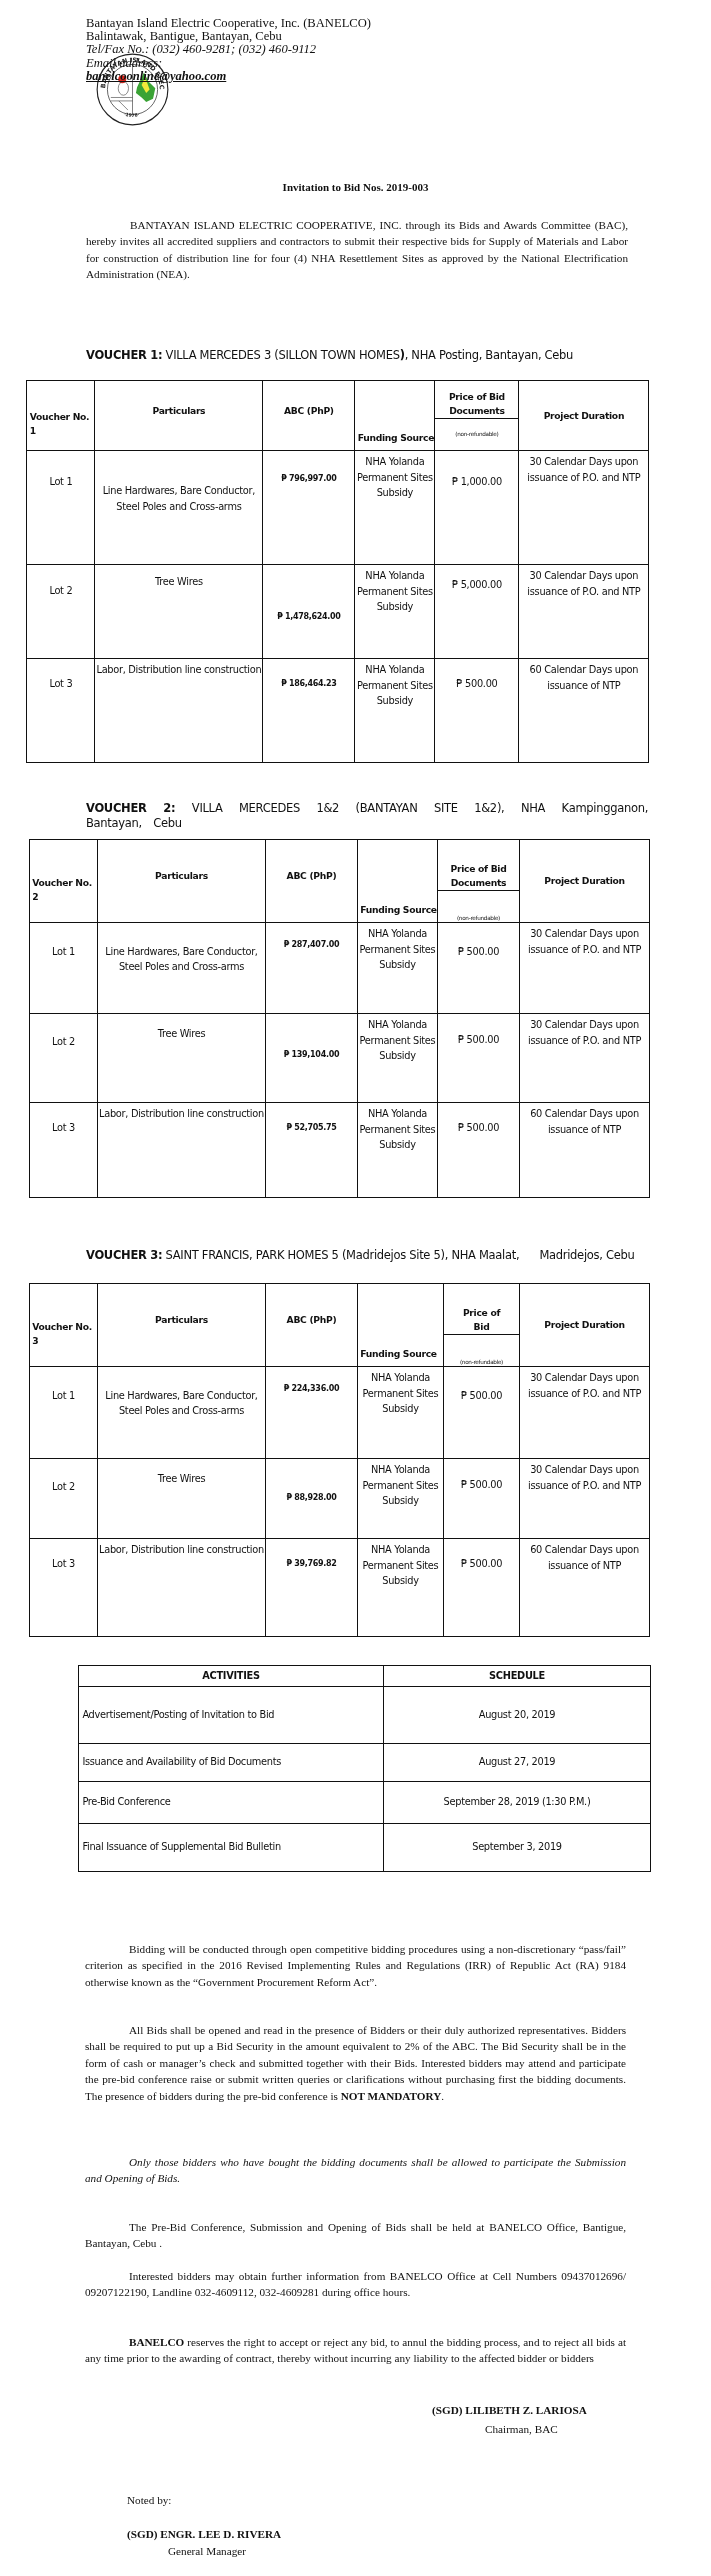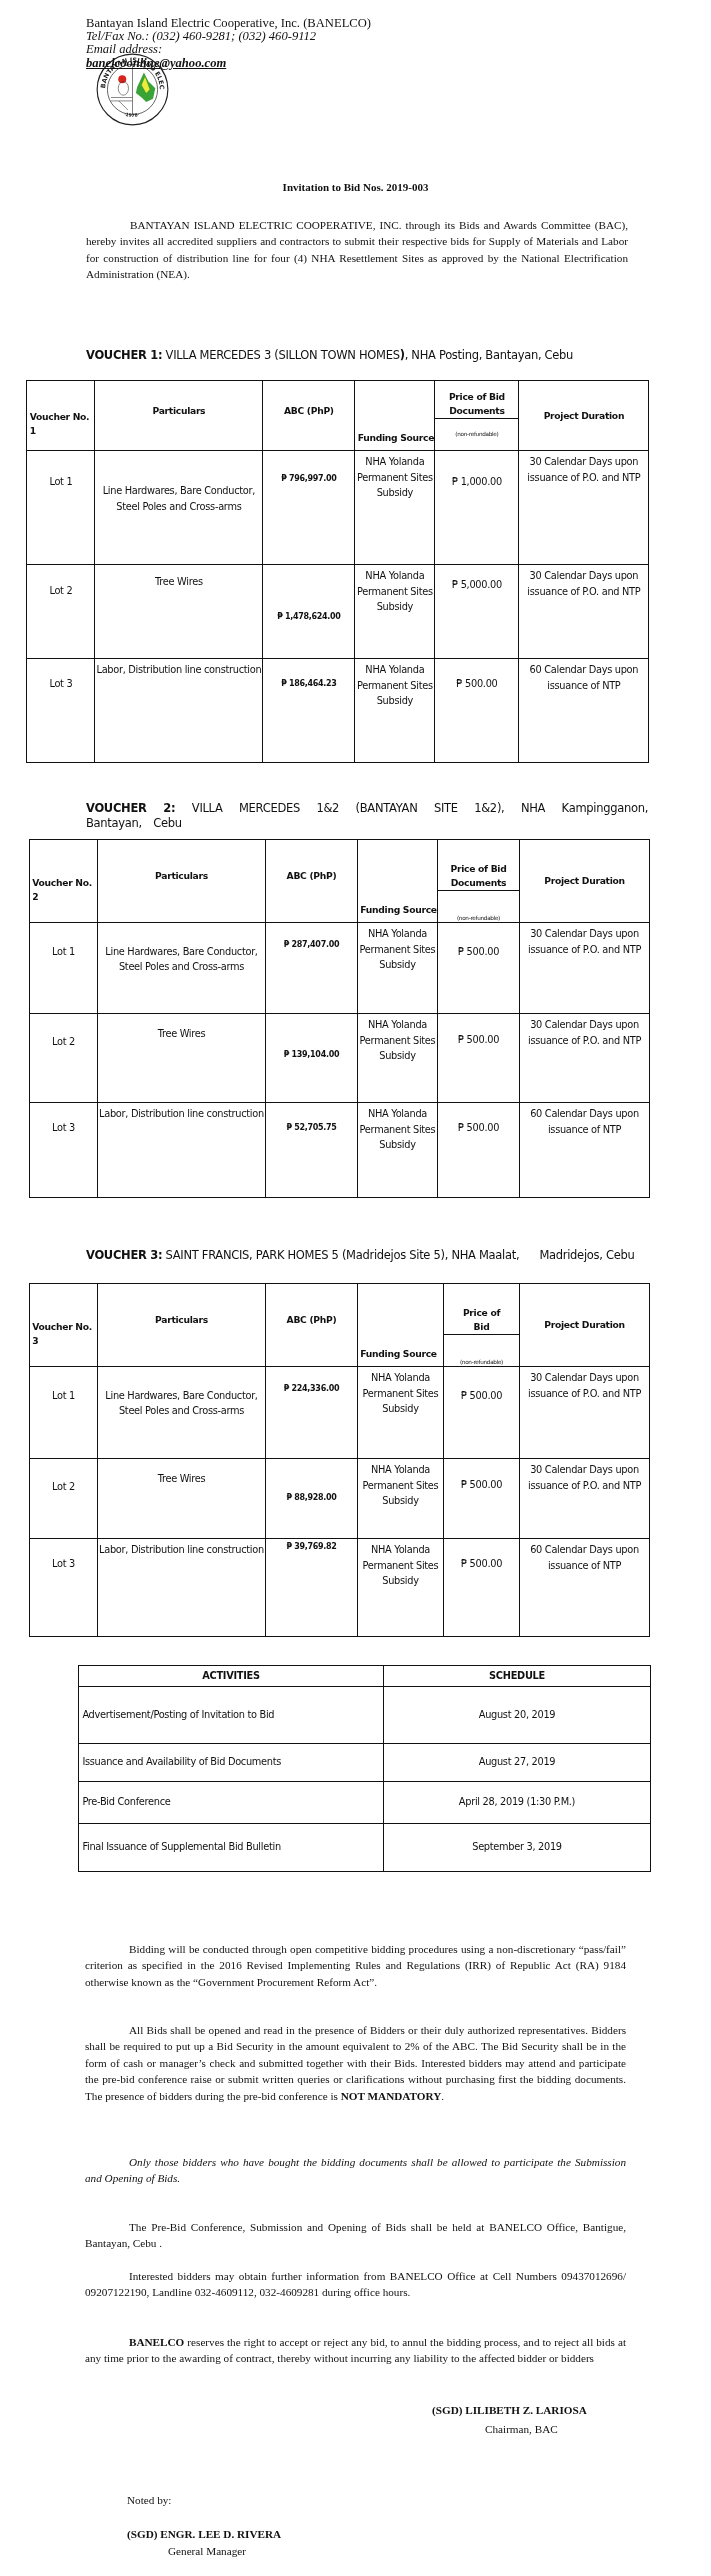--- a/index.html
+++ b/index.html
@@ -61,20 +61,21 @@
   <ellipse cx="48" cy="62" rx="9" ry="12" fill="none" stroke="#333" stroke-width="1"></ellipse>
   <line x1="26" y1="78" x2="64" y2="78" stroke="#333" stroke-width="1"></line>
   <line x1="26" y1="84" x2="64" y2="84" stroke="#333" stroke-width="1"></line>
   <line x1="40" y1="84" x2="56" y2="100" stroke="#333" stroke-width="1"></line>
   <path d="M 72 60 L 84 34 L 92 50 L 104 62 L 100 80 L 88 86 L 80 78 L 70 70 Z" fill="#3aa335"></path>
   <path d="M 80 56 L 86 42 L 94 64 L 88 70 Z" fill="#f2ea3a"></path>
 </svg>
 
 <div class="letterhead">
   <span class="line" style="padding-left:86px">Bantayan Island Electric Cooperative, Inc. (BANELCO)</span>
+  <span class="line" style="padding-left:86px">Balintawak, Bantigue, Bantayan, Cebu</span>
   <span class="line italic" style="padding-left:86px">Tel/Fax No.: (032) 460-9281; (032) 460-9112</span>
   <span class="line italic" style="padding-left:86px">Email address:</span>
   <span class="line" style="padding-left:86px"><span class="email">banelcoonline@yahoo.com</span></span>
 </div>
 
 <div class="title">Invitation to Bid Nos. 2019-003</div>
 
 <div class="para" style="left:86px; top:217px; width:542px;"><span class="indent"></span><span>BANTAYAN ISLAND ELECTRIC COOPERATIVE, INC. through its Bids and Awards Committee (BAC), hereby invites all accredited suppliers and contractors to submit their respective bids for Supply of Materials and Labor for construction of distribution line for four (4) NHA Resettlement Sites as approved by the National Electrification Administration (NEA).</span></div>
 
 <div class="voucher-heading" style="left:86px; top:348px; width:562px;"><b>VOUCHER 1:</b><span> VILLA MERCEDES 3 (SILLON TOWN HOMES</span><b>)</b><span>, NHA Posting, Bantayan, Cebu</span></div>
@@ -212,21 +213,21 @@
     <td style="padding-top:19.5px">Lot 2</td>
     <td style="padding-top:11.5px">Tree Wires</td>
     <td class="abc" style="padding-top:31px">₱ 88,928.00</td>
     <td class="cell-pad">NHA Yolanda Permanent Sites Subsidy</td>
     <td style="padding-top:18.4px">₱ 500.00</td>
     <td class="cell-pad">30 Calendar Days upon issuance of P.O. and NTP</td>
   </tr>
   <tr style="height:98px">
     <td style="padding-top:17px">Lot 3</td>
     <td class="cell-pad">Labor, Distribution line construction</td>
-    <td class="abc" style="">₱ 39,769.82</td>
+    <td class="abc" style="padding-top:17px">₱ 39,769.82</td>
     <td class="cell-pad">NHA Yolanda Permanent Sites Subsidy</td>
     <td style="padding-top:17px">₱ 500.00</td>
     <td class="cell-pad">60 Calendar Days upon issuance of NTP</td>
   </tr>
 </tbody>
   </table>
 
 <table class="sched">
   <colgroup>
       <col style="width:305px">
@@ -240,21 +241,21 @@
   <tr style="height:57px">
     <td class="act">Advertisement/Posting of Invitation to Bid</td>
     <td class="date">August 20, 2019</td>
   </tr>
   <tr style="height:38px">
     <td class="act">Issuance and Availability of Bid Documents</td>
     <td class="date">August 27, 2019</td>
   </tr>
   <tr style="height:42px">
     <td class="act">Pre-Bid Conference</td>
-    <td class="date">April 28, 2019 (1:30 P.M.)</td>
+    <td class="date">September 28, 2019 (1:30 P.M.)</td>
   </tr>
   <tr style="height:48px">
     <td class="act">Final Issuance of Supplemental Bid Bulletin</td>
     <td class="date">September 3, 2019</td>
   </tr>
 </tbody>
   </table>
 
 <div class="para" style="left:85px; top:1941px; width:541px;"><span class="indent"></span><span>Bidding will be conducted through open competitive bidding procedures using a non-discretionary “pass/fail” criterion as specified in the 2016 Revised Implementing Rules and Regulations (IRR) of Republic Act (RA) 9184 otherwise known as the “Government Procurement Reform Act”.</span></div>
 

